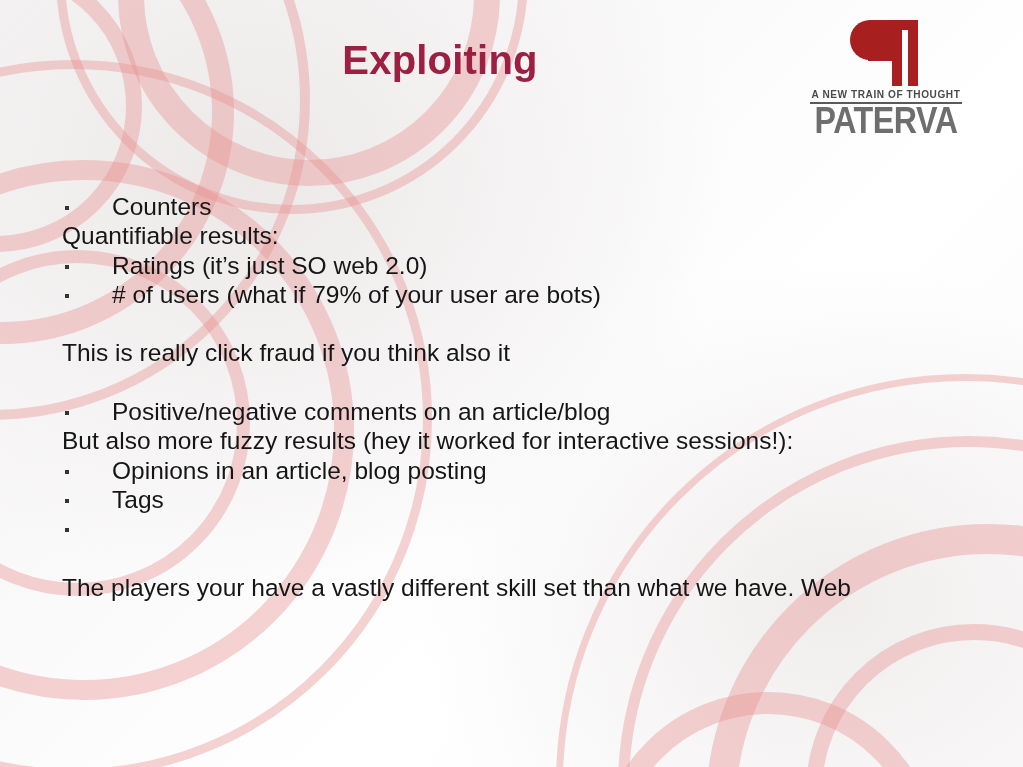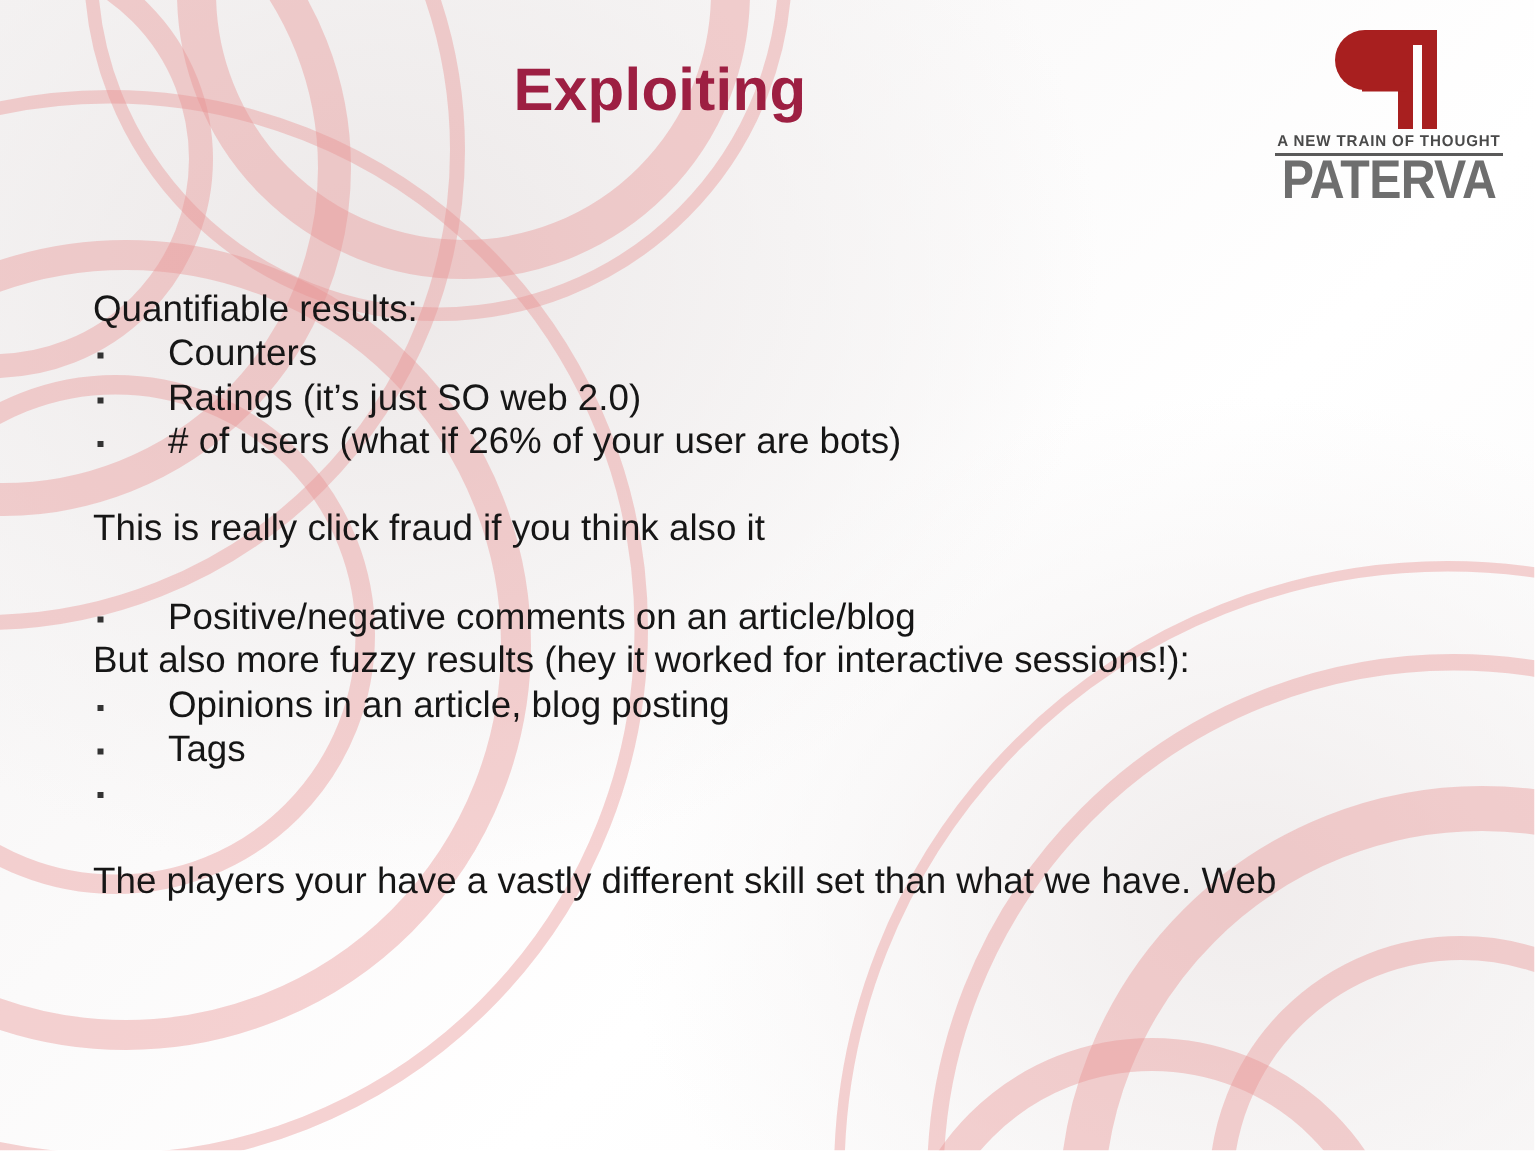--- a/index.html
+++ b/index.html
@@ -53,21 +53,21 @@
     font-size: 40px;
     font-weight: bold;
     color: #9d1f42;
     letter-spacing: 0.2px;
     line-height: 1.12;
   }
 
   
   #logo {
     position: absolute;
-    left: 846px;
+    left: 806px;
     top: 18px;
     width: 160px;
     height: 112px;
   }
   #logo .pilcrow {
     position: absolute;
     left: 44px;
     top: 0px;
     width: 74px;
     height: 70px;
@@ -183,24 +183,24 @@
           <rect x="18" y="34" width="30" height="9"></rect>
         </g>
       </svg>
     </div>
     <div class="tagline">A NEW TRAIN OF THOUGHT</div>
     <div class="rule"></div>
     <div class="wordmark">PATERVA</div>
   </div>
 
   <div id="body-copy">
+      <div class="line bullet-line"><span class="bullet-dot"></span><span>Counters</span></div>
       <div class="line">Quantifiable results:</div>
-      <div class="line bullet-line"><span class="bullet-dot"></span><span>Counters</span></div>
       <div class="line bullet-line"><span class="bullet-dot"></span><span>Ratings (it’s just SO web 2.0)</span></div>
-      <div class="line bullet-line"><span class="bullet-dot"></span><span># of users (what if 26% of your user are bots)</span></div>
+      <div class="line bullet-line"><span class="bullet-dot"></span><span># of users (what if 79% of your user are bots)</span></div>
       <div class="line blank"></div>
       <div class="line">This is really click fraud if you think also it</div>
       <div class="line blank"></div>
       <div class="line bullet-line"><span class="bullet-dot"></span><span>Positive/negative comments on an article/blog</span></div>
       <div class="line">But also more fuzzy results (hey it worked for interactive sessions!):</div>
       <div class="line bullet-line"><span class="bullet-dot"></span><span>Opinions in an article, blog posting</span></div>
       <div class="line bullet-line"><span class="bullet-dot"></span><span>Tags</span></div>
       <div class="line bullet-line"><span class="bullet-dot"></span></div>
       <div class="line blank"></div>
       <div class="line para"><span>The players your have a vastly different skill set than what we have. Web</span></div>

